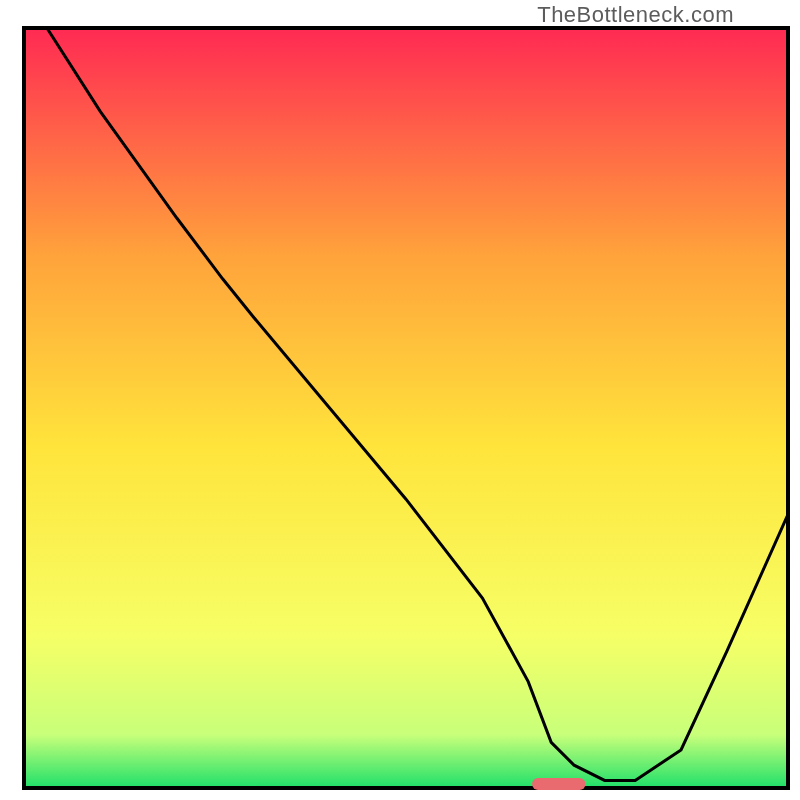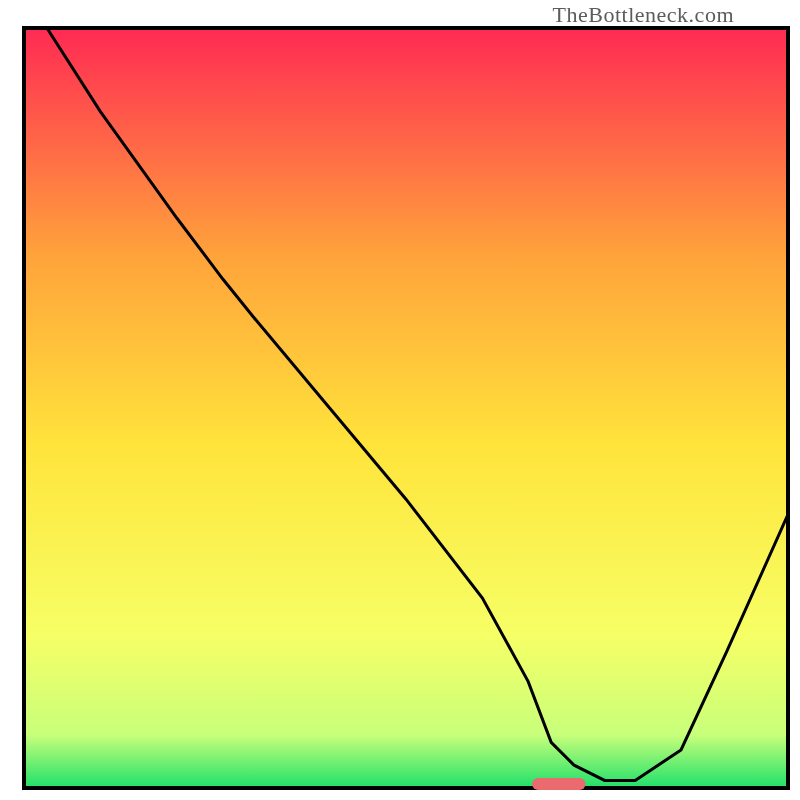--- a/index.html
+++ b/index.html
@@ -7,21 +7,20 @@
     padding: 0;
     width: 800px;
     height: 800px;
     background: #ffffff;
     font-family: Arial, Helvetica, sans-serif;
   }
   .chart-wrap {
     position: relative;
     width: 744px;
     height: 800px;
-    font-family: Liberation Serif, serif;
   }
   .watermark {
     position: absolute;
     top: 2px;
     right: 10px;
     color: #5c5c5c;
     font-size: 22px;
     letter-spacing: 0.5px;
     font-weight: 500;
     z-index: 20;

